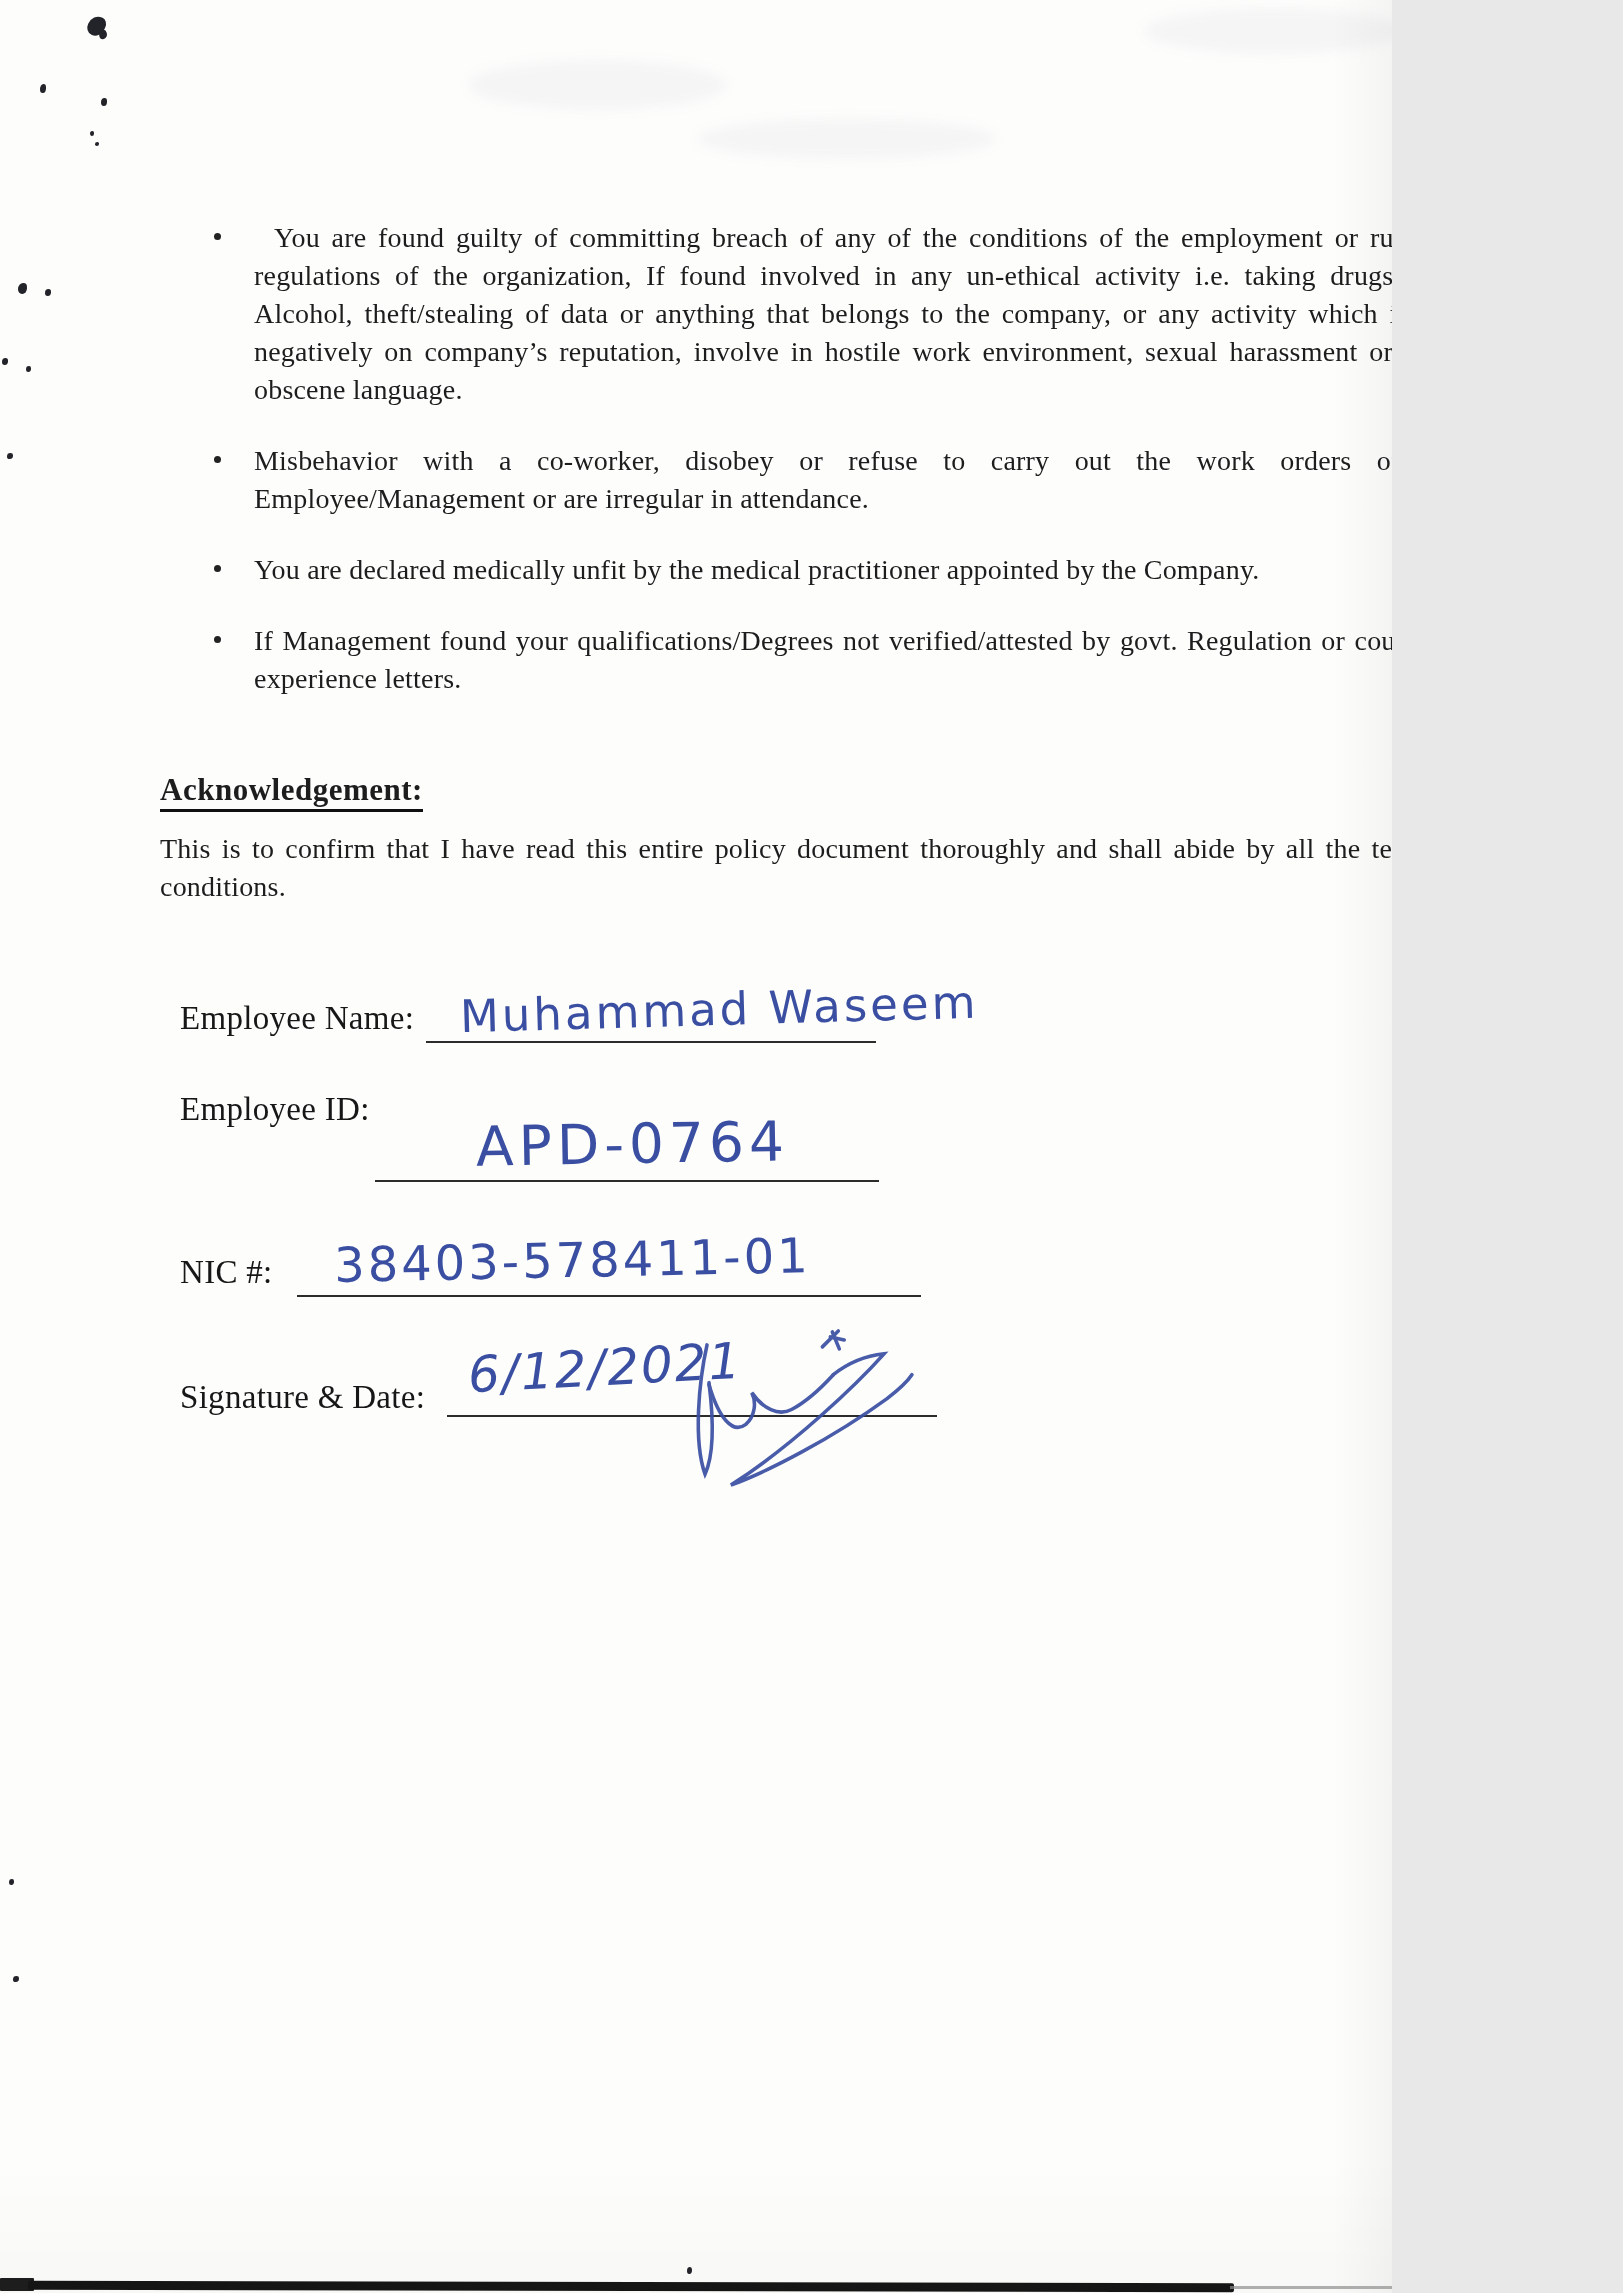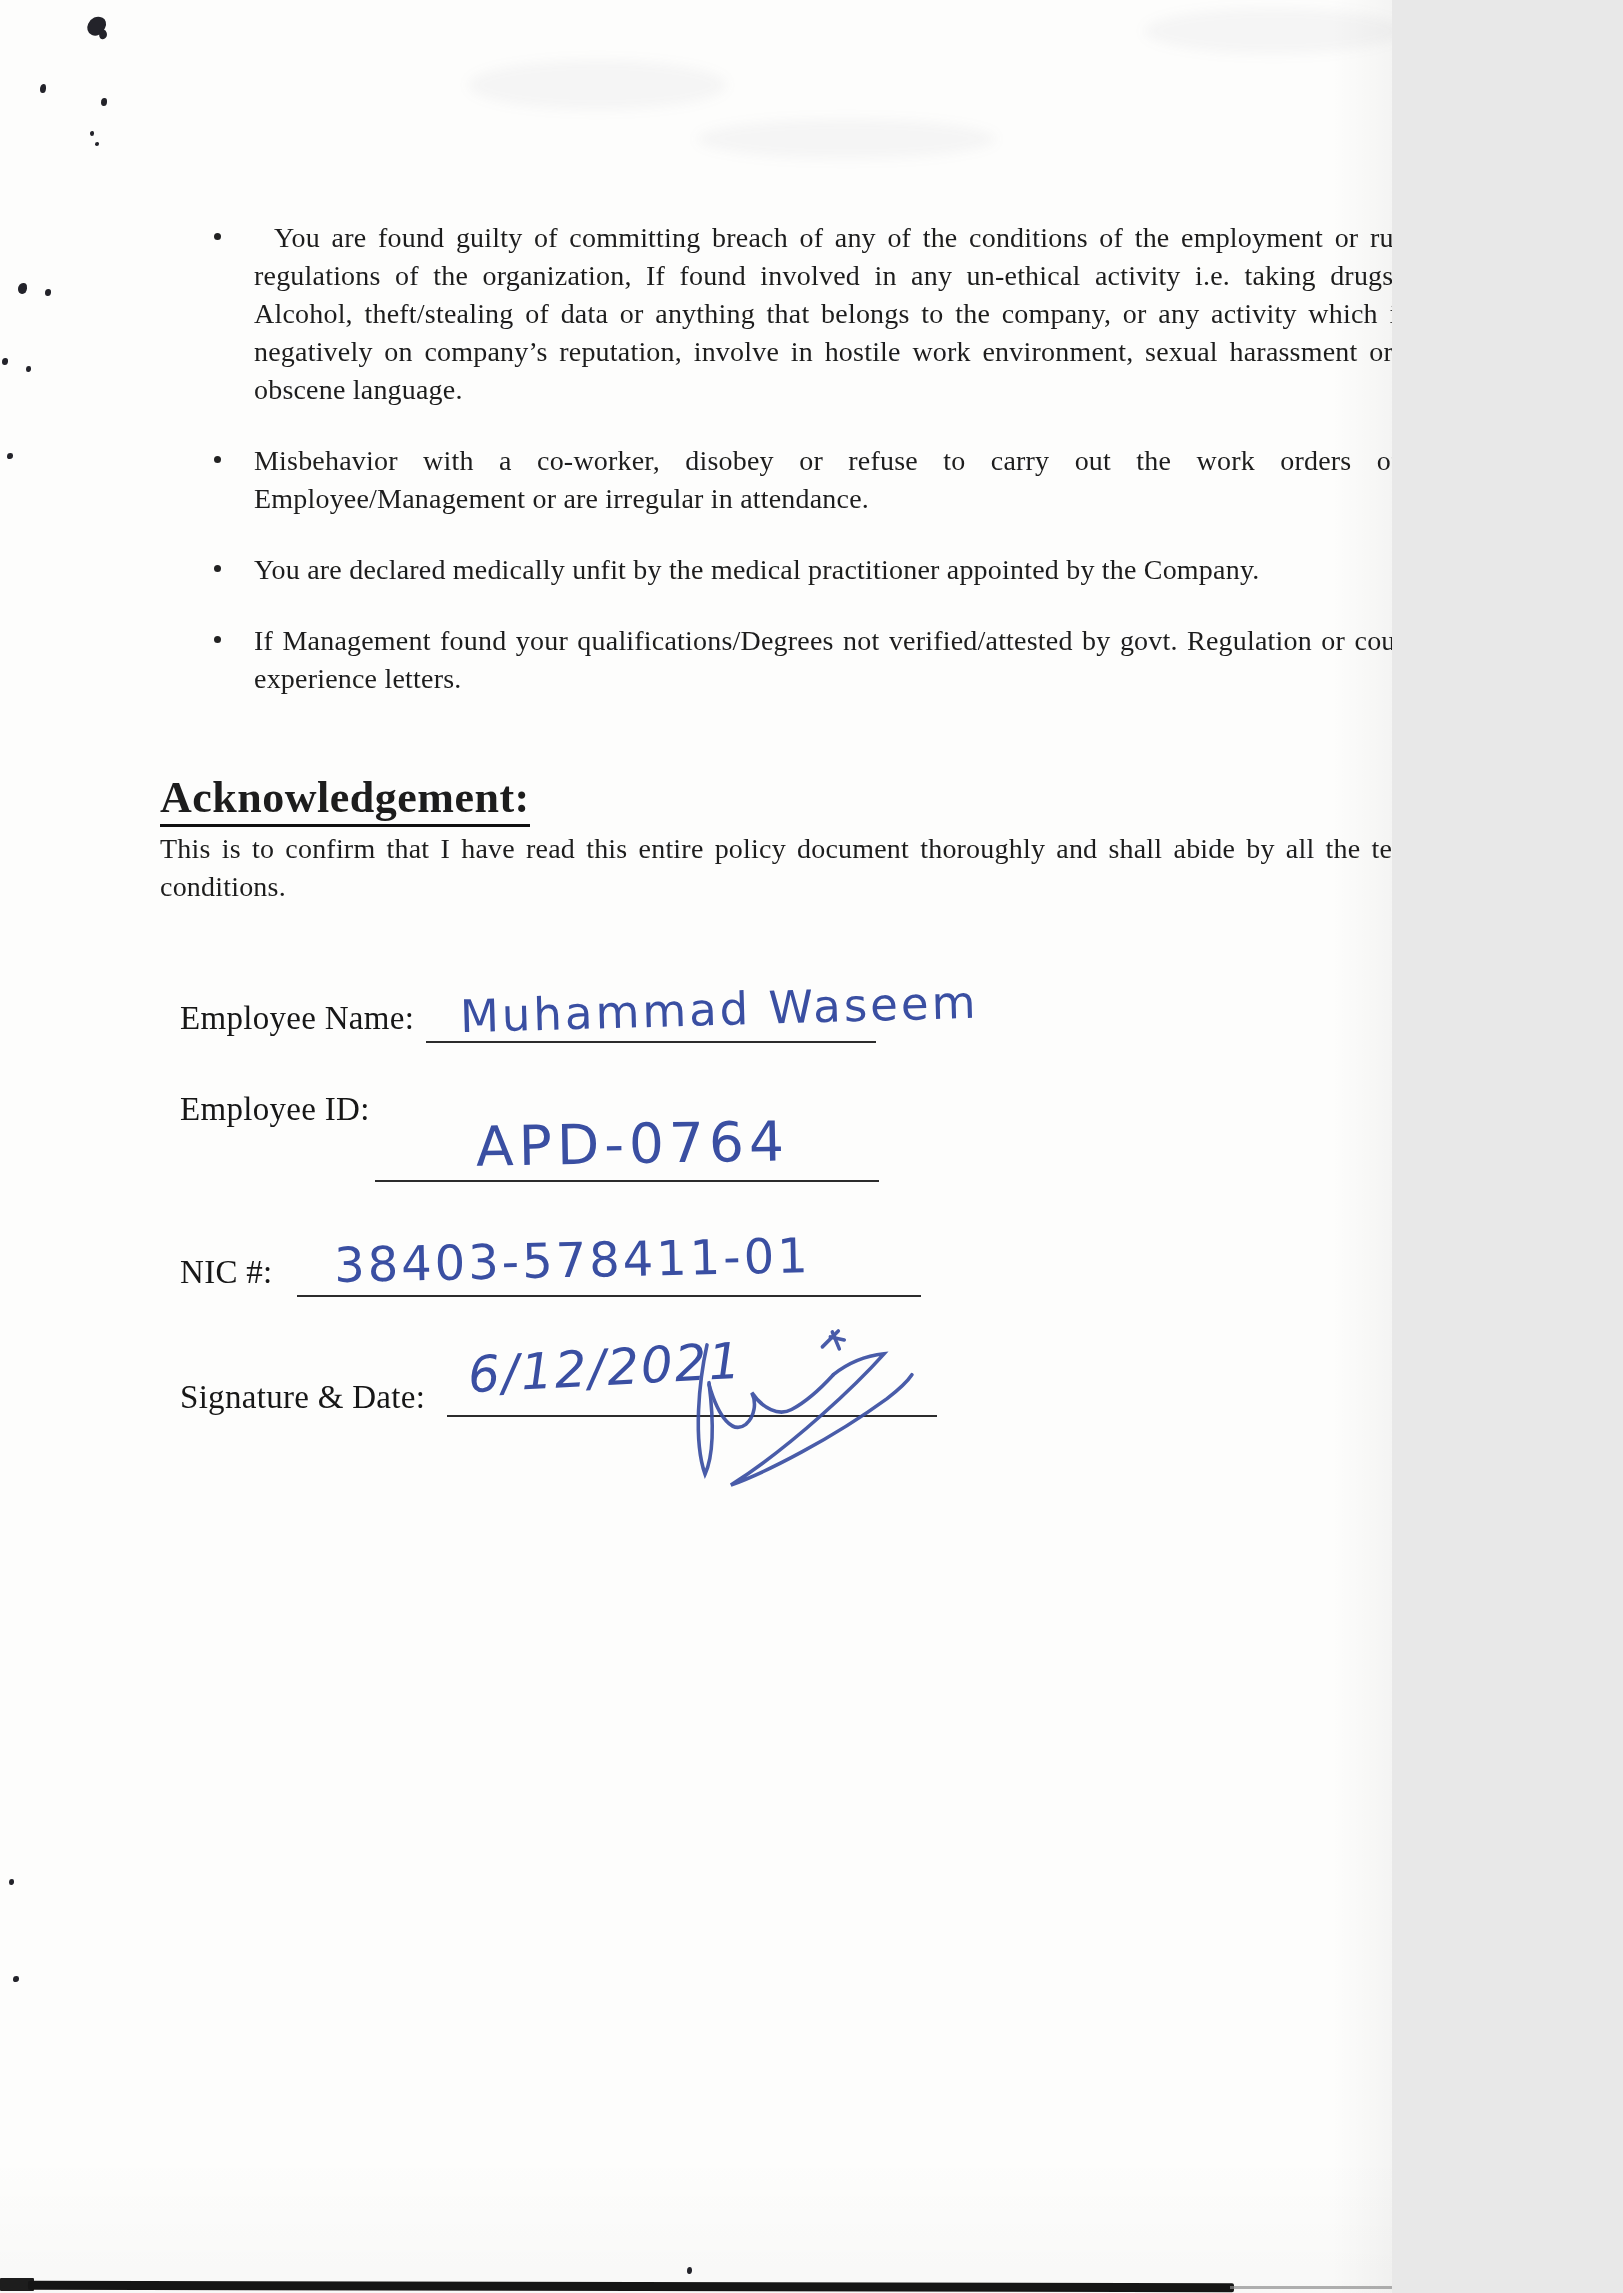--- a/index.html
+++ b/index.html
@@ -39,21 +39,21 @@
     margin:0;width:1224px;
     font-size:28px;line-height:38px;
     text-align:justify;
     letter-spacing:0.2px;
   }
   .bullet-text.first-indent{text-indent:20px;}
 
   
   .ack-heading{
     position:absolute;left:160px;top:772px;margin:0;
-    font-size:44px;font-weight:bold;letter-spacing:0.5px;
+    font-size:31px;font-weight:bold;letter-spacing:0.5px;
     padding-bottom:1px;border-bottom:3px solid #101010;
   }
   .ack-body{
     position:absolute;left:160px;top:830px;margin:0;width:1327px;
     font-size:28px;line-height:38px;text-align:justify;letter-spacing:0.2px;
   }
 
   
   .field-label{
     position:absolute;font-size:33px;color:#171717;letter-spacing:0.3px;white-space:nowrap;

